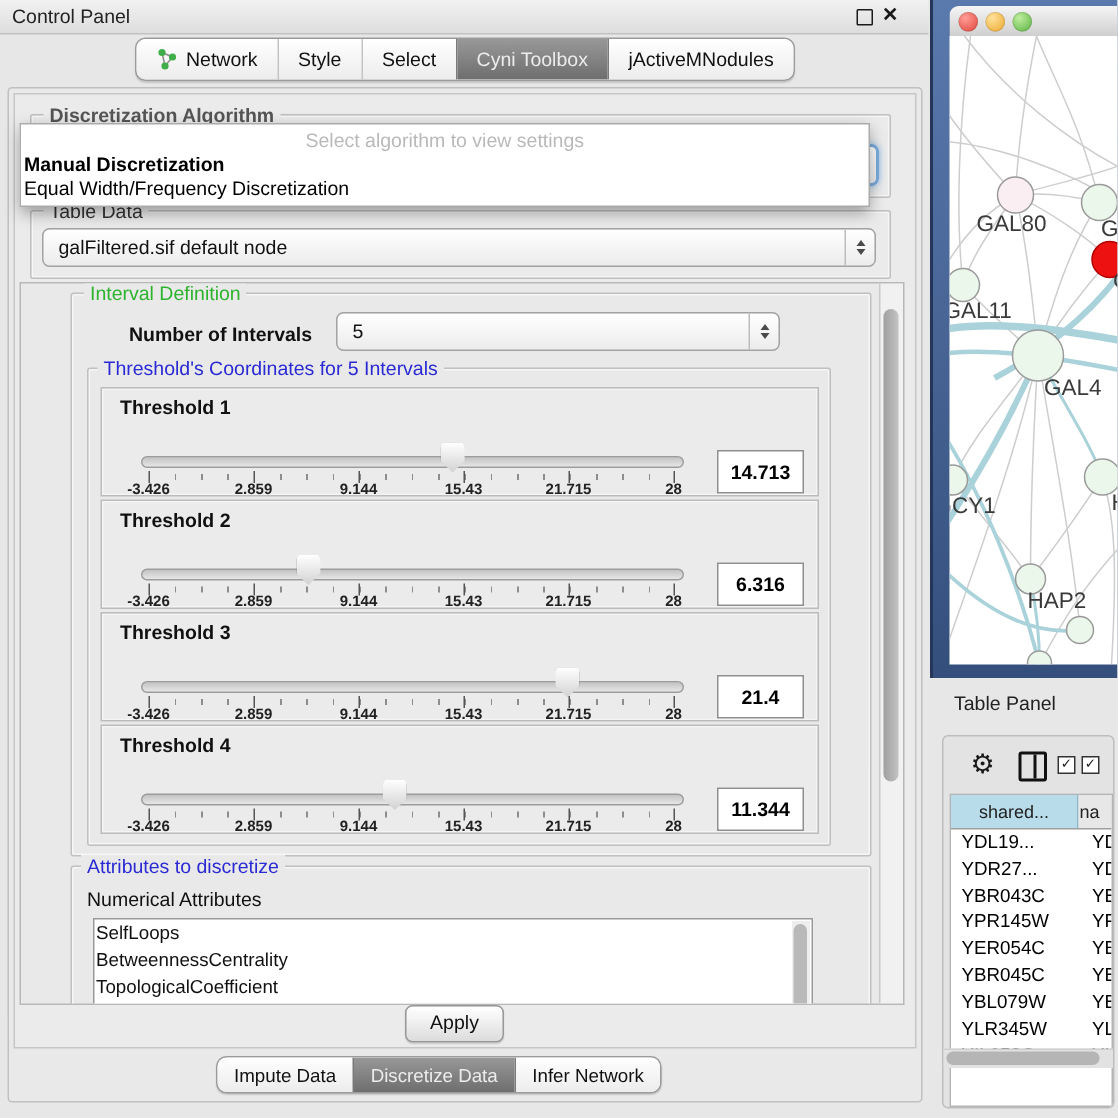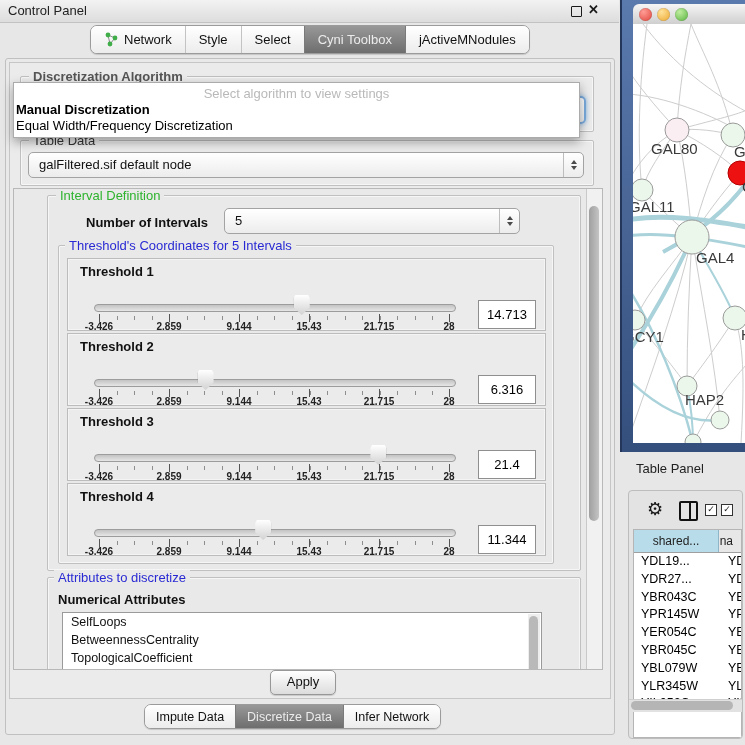--- a/index.html
+++ b/index.html
@@ -53,25 +53,25 @@
   .tpanel{position:absolute;left:8px;width:477px;height:71px;border:1px solid #bcbcbc;background:#ebebeb;box-shadow:inset 0 0 0 1px #f4f4f4;}
   .tlabel{position:absolute;left:12px;top:5px;font-size:13px;font-weight:bold;color:#111;}
   .track{position:absolute;left:26px;top:45px;width:360px;height:6px;border:1px solid #9c9c9c;border-radius:4px;background:linear-gradient(#c3c3c3,#e6e6e6);}
   .rail{position:absolute;left:26px;top:0;width:360px;height:0;}
   .handle{position:absolute;top:36px;width:16px;height:20px;transform:translateX(-50%);background:linear-gradient(#ffffff,#d2d2d2);clip-path:polygon(10% 0,90% 0,100% 15%,100% 62%,50% 100%,0 62%,0 15%);filter:drop-shadow(0 0 1px #777);}
   .minors{position:absolute;left:31px;top:57px;width:351px;height:4px;background:repeating-linear-gradient(to right,#8d8d8d 0 1px,transparent 1px 17.55px);}
   .majors{position:absolute;left:31px;top:55px;width:350px;height:8px;}
   .majors i{position:absolute;top:0;width:1px;height:8px;background:#555;}
   .tlabels{position:absolute;left:31px;top:62px;width:350px;height:12px;}
   .tlabels span{position:absolute;transform:translateX(-50%);font-size:10px;font-weight:bold;color:#222;white-space:nowrap;}
-  .vbox{position:absolute;left:410px;top:41px;width:56px;height:27px;background:#fff;border:1px solid #8f8f8f;font-size:13px;color:#000;text-align:center;line-height:27px;}
+  .vbox{position:absolute;left:410px;top:41px;width:56px;height:27px;background:#fff;border:1px solid #8f8f8f;font-size:13px;color:#000;text-align:center;line-height:27px;font-weight:bold;}
 
   
   .alist{position:absolute;background:#fff;border:1px solid #9a9a9a;}
-  .alist .li{height:18px;line-height:18px;padding-left:8px;font-size:12.5px;color:#111;}
+  .alist .li{height:18px;line-height:18px;padding-left:1px;font-size:12.5px;color:#111;}
   .alist .sb{position:absolute;top:1px;right:1px;width:12px;height:66px;background:#eee;}
   .alist .sb i{position:absolute;left:1px;top:2px;width:9px;height:60px;border-radius:5px;background:#b9b9b9;}
 
   .apply-btn{left:270px;top:670px;width:64px;height:23px;border:1px solid #979797;border-radius:5px;background:linear-gradient(#ffffff,#dcdcdc);font-size:13px;color:#111;text-align:center;line-height:22px;box-shadow:0 1px 1px rgba(0,0,0,.15);}
 
   
   .net-frame{left:620px;top:0;width:125px;height:452px;background:linear-gradient(180deg,#5a79ad,#344f7c);border-left:2px solid #24375a;}
   .mac-bar{position:absolute;left:11px;top:4px;right:0;height:20px;background:linear-gradient(#f5f5f5,#cfcfcf);border-bottom:1px solid #a9a9a9;border-top-left-radius:6px;}
   .light{position:absolute;top:4px;width:13px;height:13px;border-radius:50%;box-shadow:inset 0 0 1px rgba(0,0,0,.4);}
   .net-canvas{position:absolute;left:11px;top:24px;right:0;bottom:9px;background:#ffffff;overflow:hidden;}
@@ -280,21 +280,21 @@
               <span style="left:80%">21.715</span>
               <span style="left:100%">28</span>
           </div>
           <div class="vbox">11.344</div>
         </div>
       </div>
     </div>
 
     <div class="grp" style="position:absolute;left:33px;top:388px;width:532px;height:140px;">
       <span class="grp-label" style="left:6px;background:#e9e9e9;color:#2a2ad4;">Attributes to discretize</span>
-      <div style="position:absolute;left:10px;top:14px;font-size:13px;font-weight:bold;color:#111;">Numerical Attributes</div>
+      <div style="position:absolute;left:10px;top:14px;font-size:13px;font-weight:normal;color:#111;">Numerical Attributes</div>
       <div class="alist" style="left:14px;top:34px;width:478px;height:100px;">
         <div class="li">SelfLoops</div>
         <div class="li">BetweennessCentrality</div>
         <div class="li">TopologicalCoefficient</div>
         <div class="sb">
             <i></i>
           </div>
       </div>
     </div>
 

